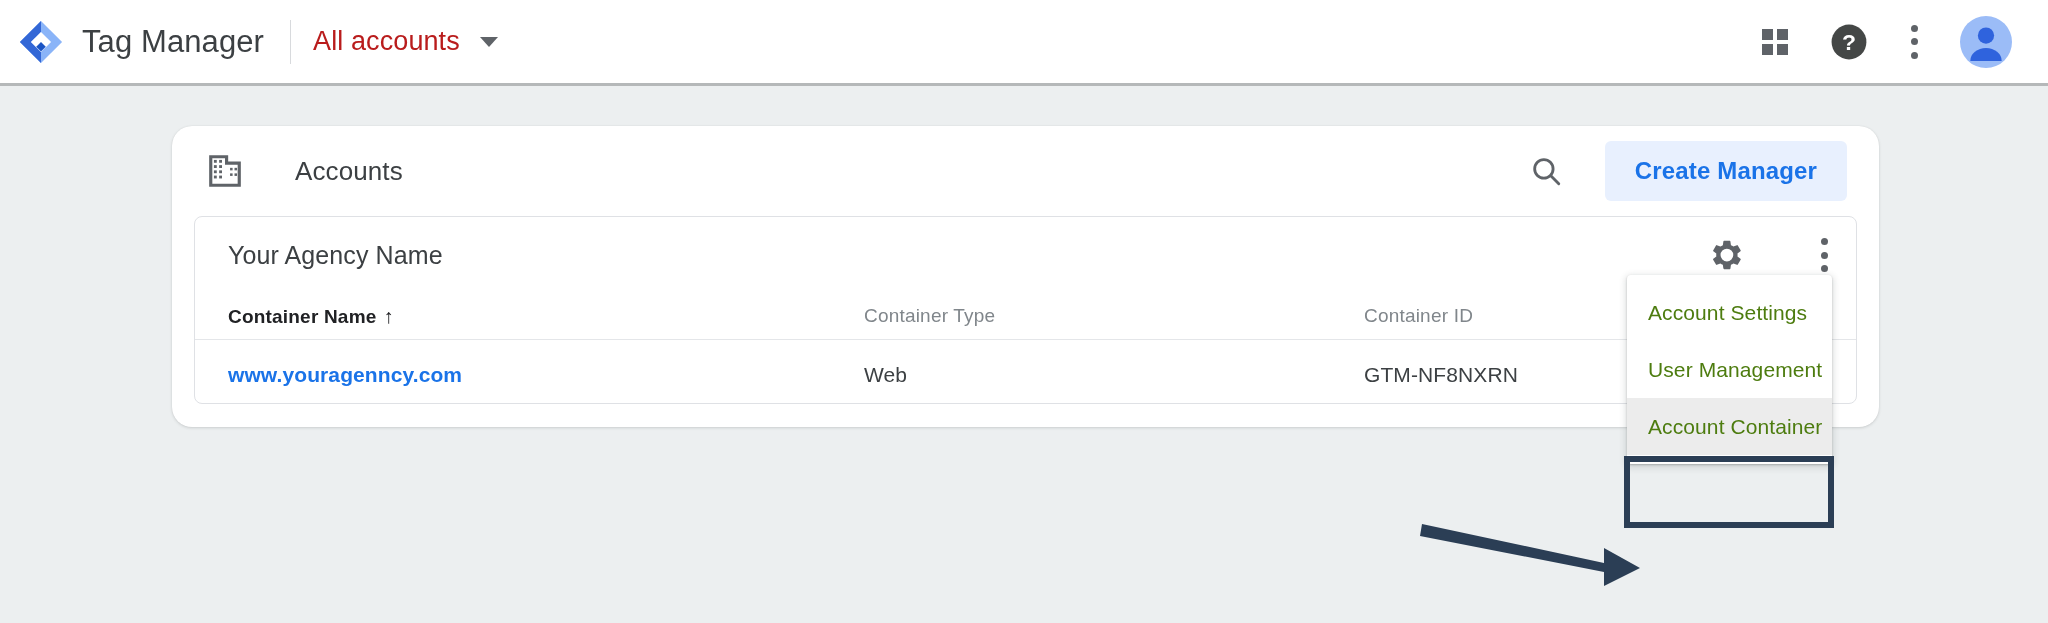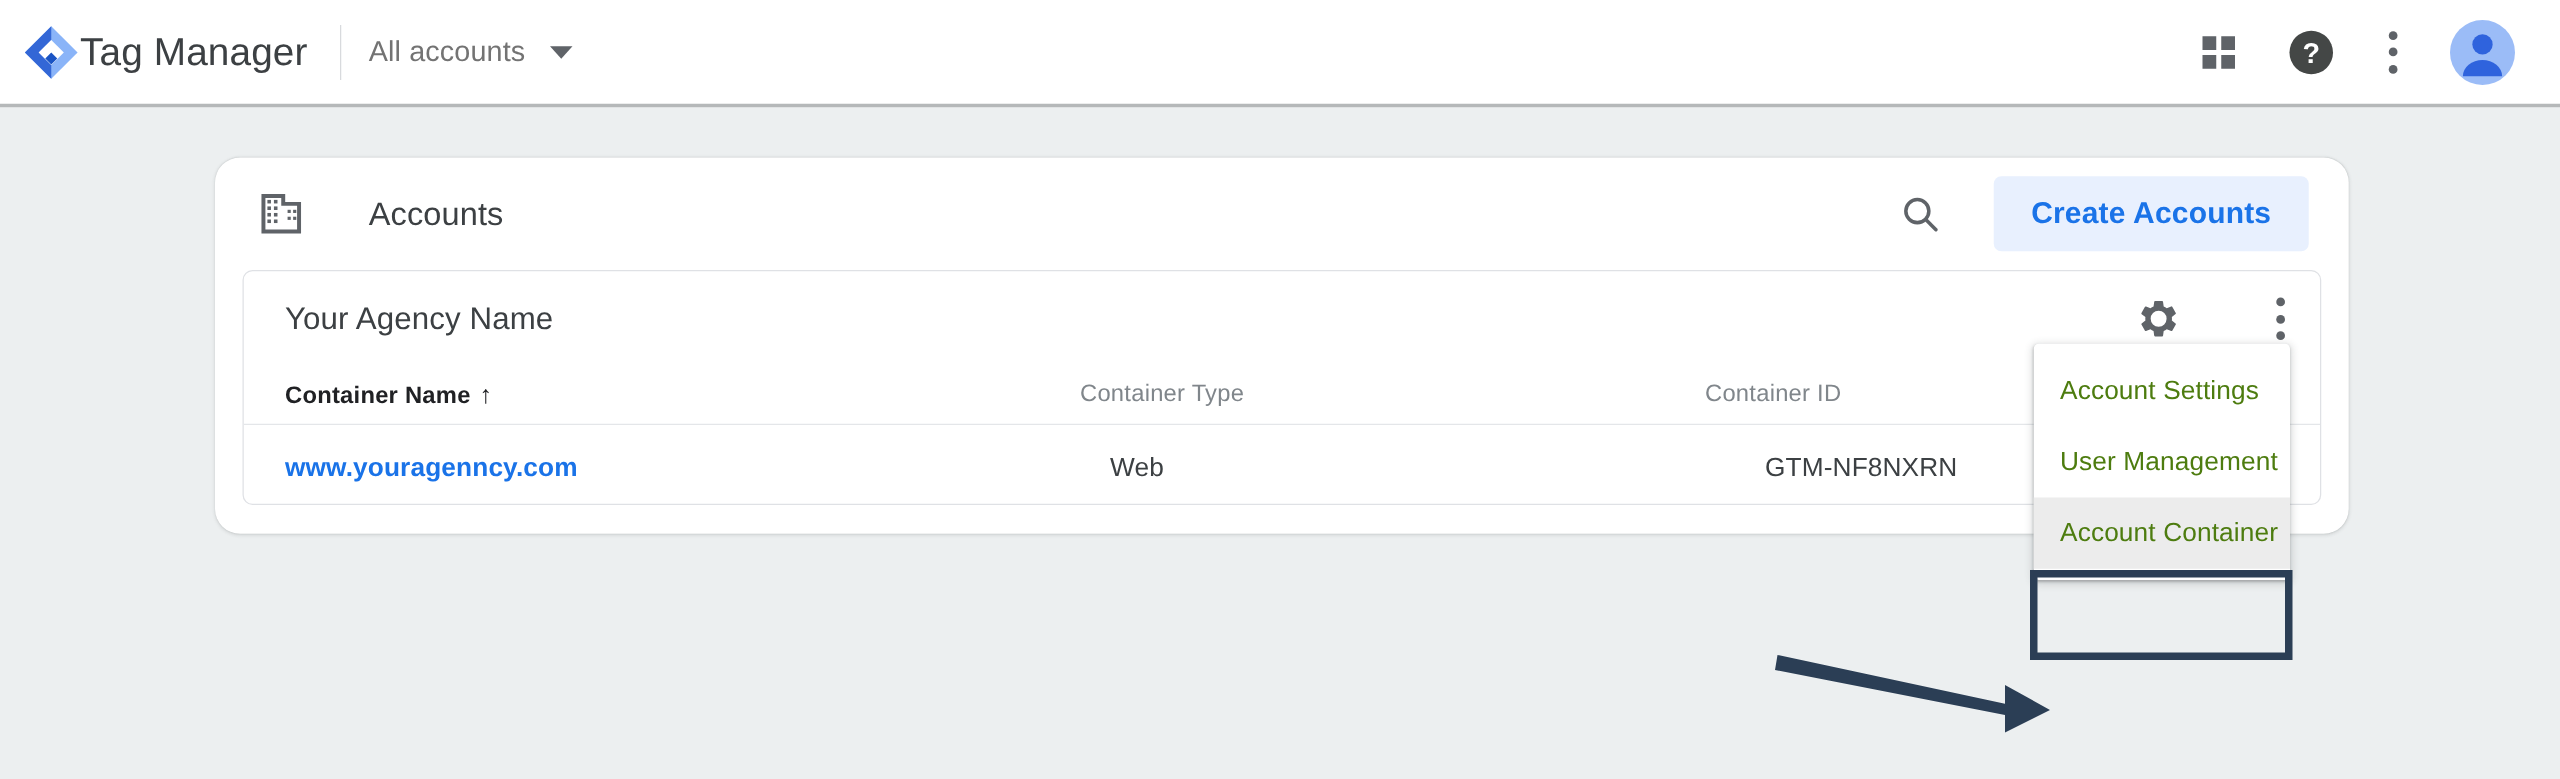--- a/index.html
+++ b/index.html
@@ -26,20 +26,21 @@
     background: #ffffff;
     border-bottom: 3px solid #b5b8b9;
     display: flex;
     align-items: center;
     padding: 0 24px 0 18px;
   }
 
   .brand {
     display: flex;
     align-items: center;
+    gap: 18px;
   }
 
   .gtm-logo {
     width: 46px;
     height: 46px;
     flex: none;
     display: block;
   }
 
   .brand-title {
@@ -58,22 +59,22 @@
 
   .account-switcher {
     display: flex;
     align-items: center;
     gap: 20px;
     cursor: pointer;
     white-space: nowrap;
   }
 
   .account-switcher .label {
-    font-size: 23px;
-    color: #737373;
+    font-size: 27px;
+    color: #b91c1c;
     letter-spacing: .1px;
   }
 
   .caret-down {
     width: 0; height: 0;
     border-left: 9px solid transparent;
     border-right: 9px solid transparent;
     border-top: 10px solid #5f6368;
     display: block;
   }
@@ -227,21 +228,20 @@
     height: 46px;
     padding: 0 33px;
   }
 
   .ctable-row {
     display: flex;
     align-items: center;
     height: 70px;
     padding: 0 33px;
     border-top: 1px solid #e4e6e9;
-    gap: 24px;
   }
 
   .col-name  { width: 636px; flex: none; }
   .col-type  { width: 500px; flex: none; }
   .col-id    { width: 420px; flex: none; }
 
   .th {
     font-size: 19px;
     color: #80868b;
     letter-spacing: .2px;
@@ -407,21 +407,21 @@
 
       <div class="card-header-spacer"></div>
 
       <div class="icon-btn search-btn">
         <svg width="34" height="34" viewBox="0 0 24 24" xmlns="http://www.w3.org/2000/svg">
           <circle cx="10.5" cy="10.5" r="6.5" fill="none" stroke="#5f6368" stroke-width="2"></circle>
           <line x1="15.4" y1="15.4" x2="21" y2="21" stroke="#5f6368" stroke-width="2" stroke-linecap="round"></line>
         </svg>
       </div>
 
-      <button class="create-account-btn">Create Accounts</button>
+      <button class="create-account-btn">Create Manager</button>
     </div>
 
     <div class="account-panel">
 
       <div class="account-panel-head">
         <span class="account-name">Your Agency Name</span>
         <span class="sp"></span>
 
         <div class="icon-btn gear-btn">
           <svg width="34" height="34" viewBox="0 0 24 24" xmlns="http://www.w3.org/2000/svg">

